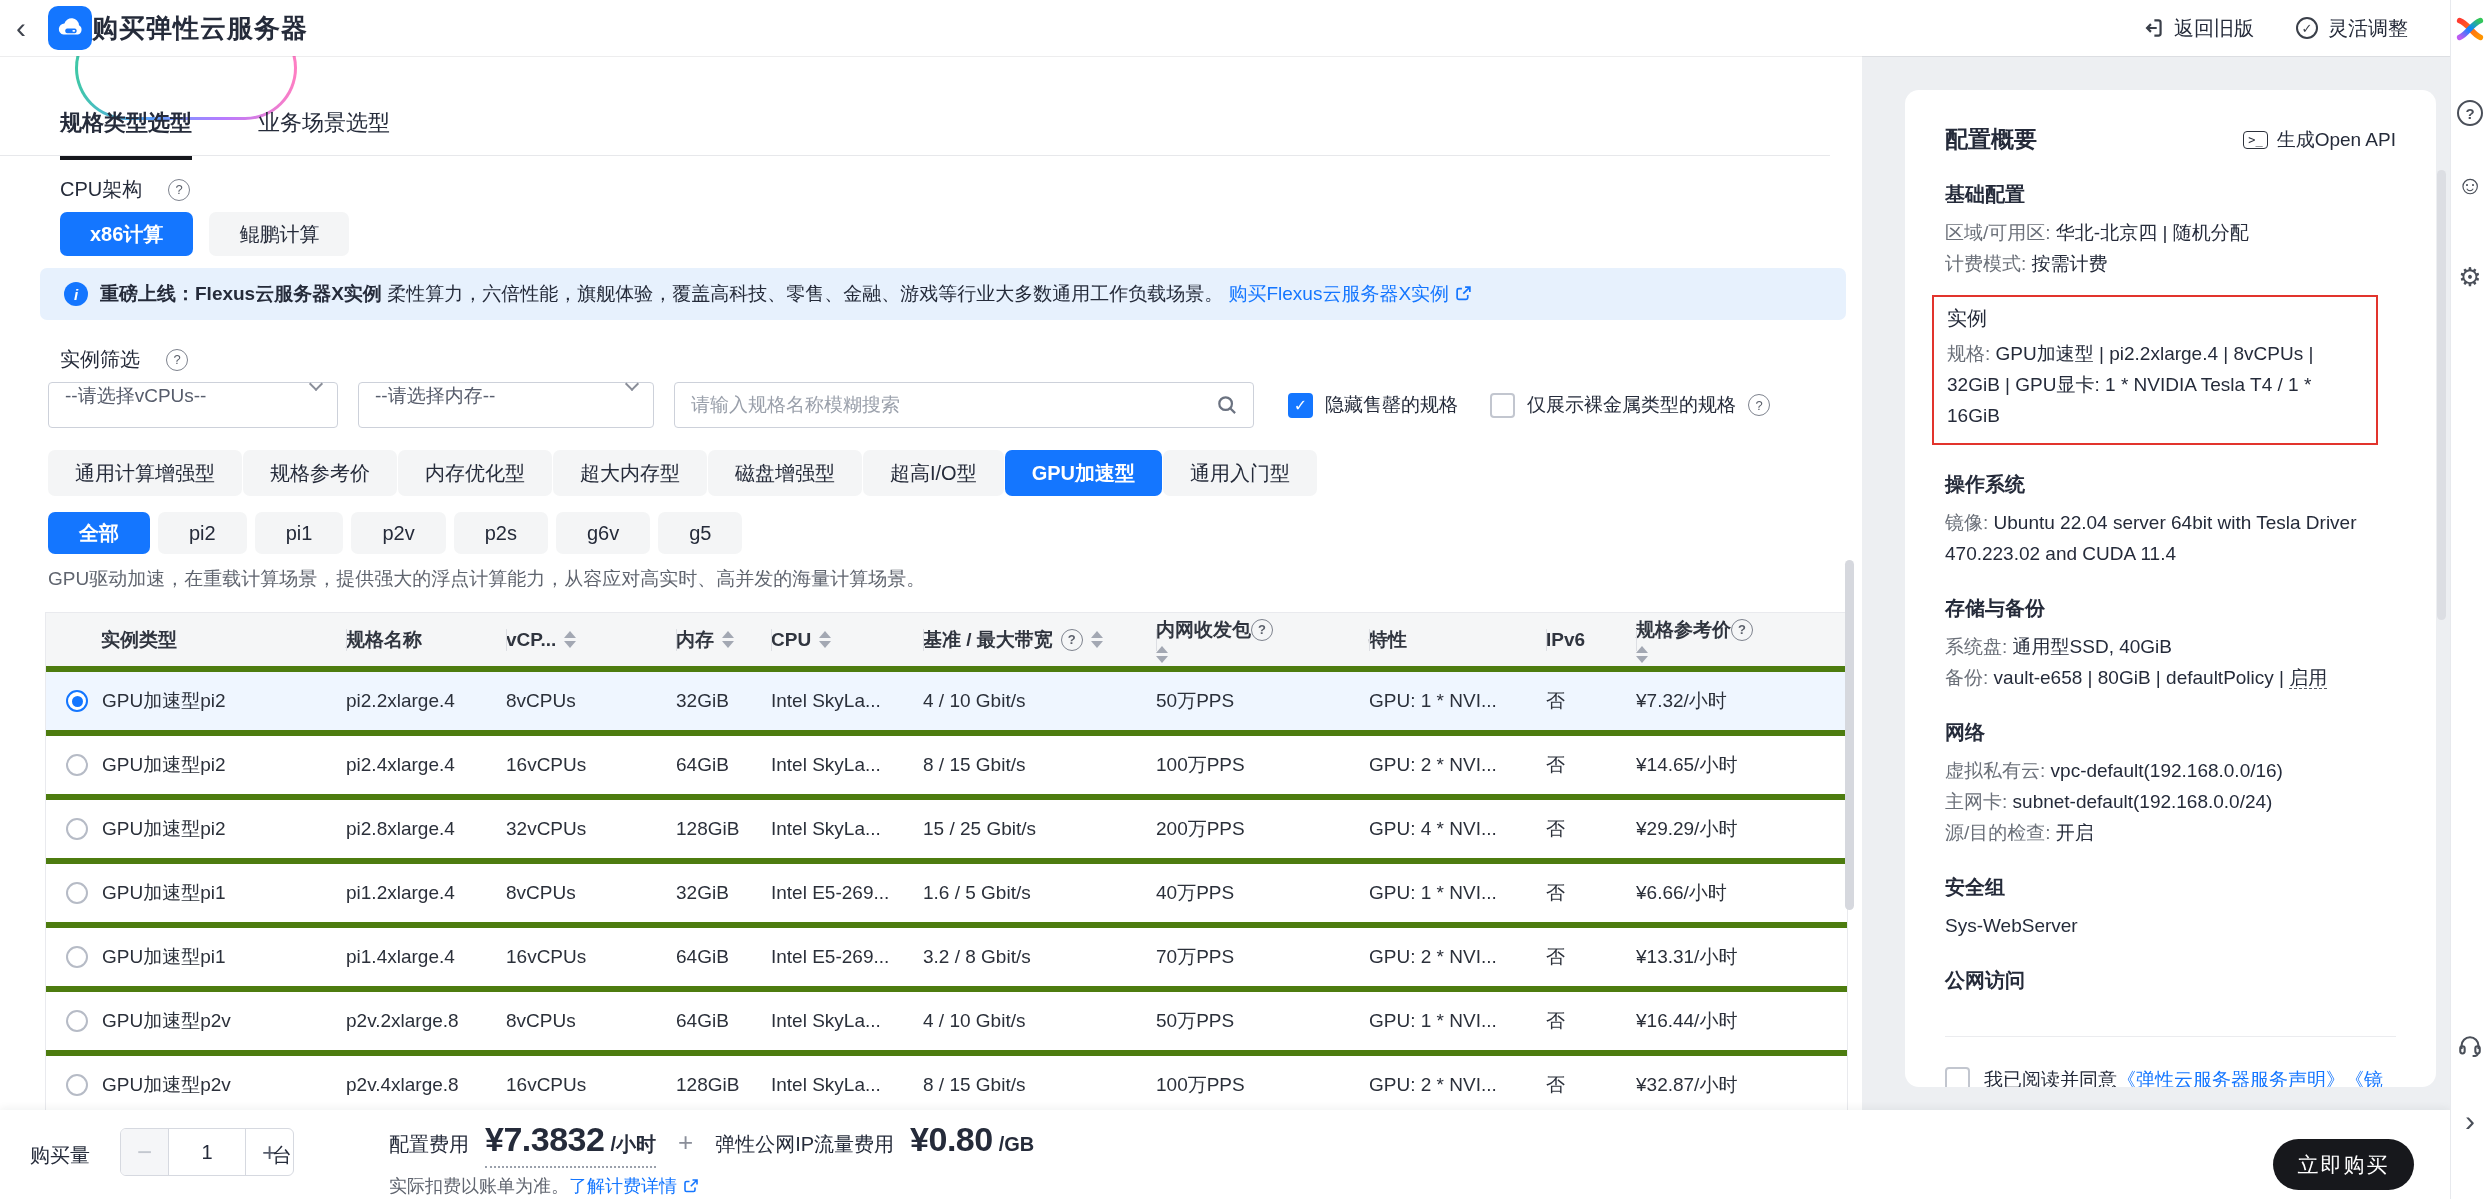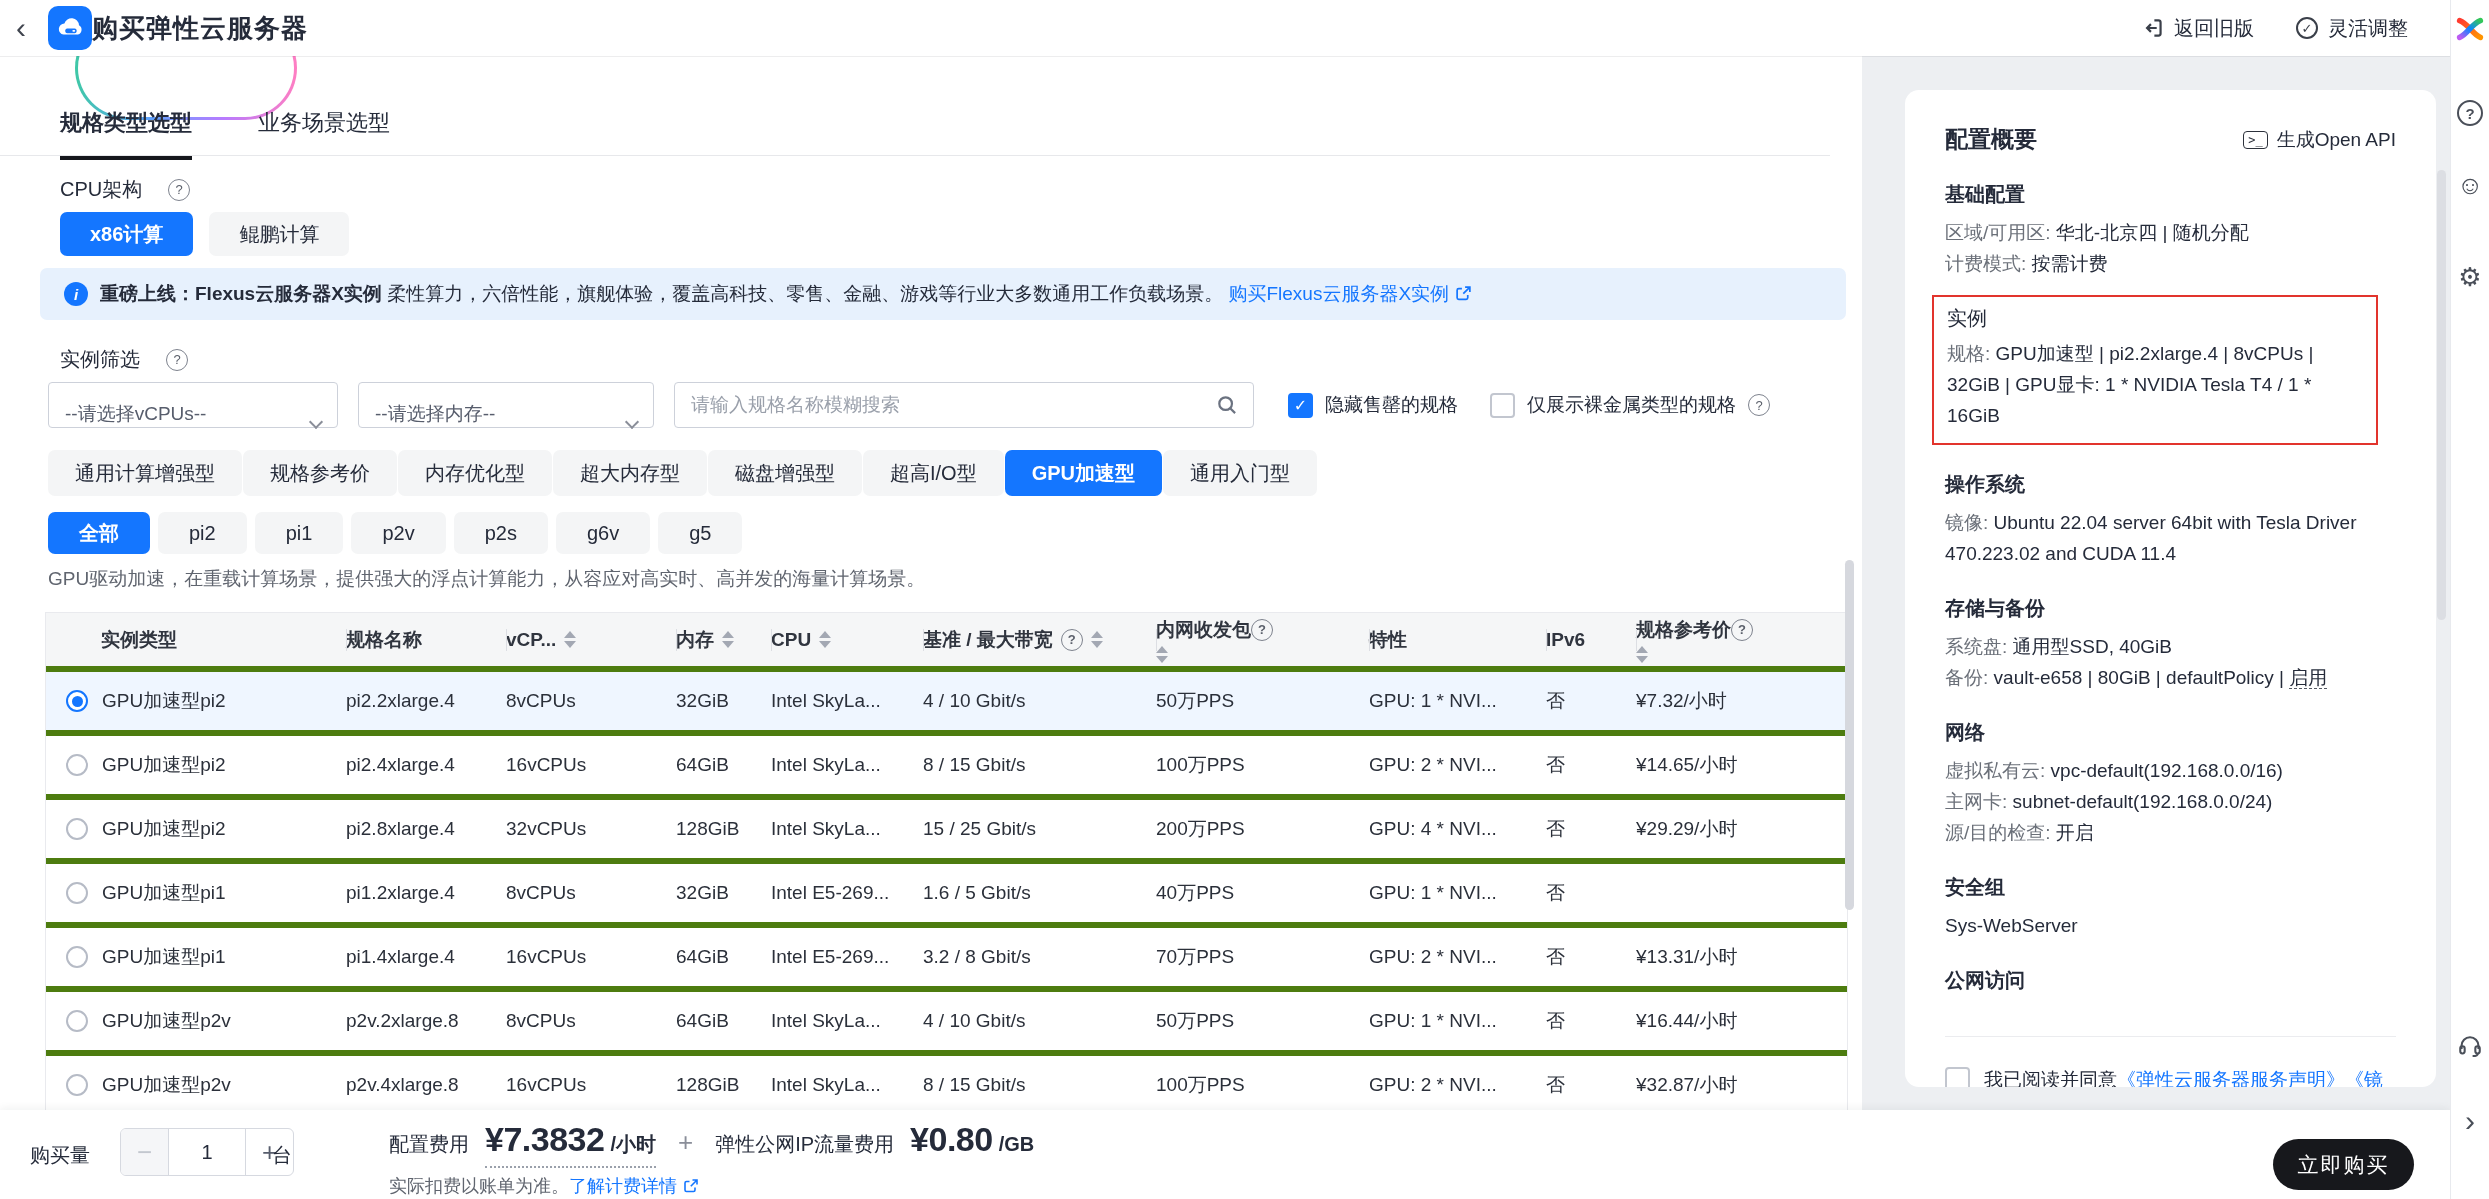--- a/index.html
+++ b/index.html
@@ -42,21 +42,21 @@
   .pillbtn.act{background:#1476ff;color:#fff;font-weight:700}
   .banner{position:absolute;left:40px;top:212px;width:1806px;height:52px;background:#e7f1fd;
           border-radius:7px;display:flex;align-items:center;padding:0 24px;gap:12px}
   .binfo{width:24px;height:24px;border-radius:50%;background:#1476ff;color:#fff;flex:0 0 auto;
          display:flex;align-items:center;justify-content:center;font-size:15px;font-weight:700;font-style:italic}
   .banner b{font-weight:700}
   .lnk{color:#1476ff;cursor:pointer}
   .extic{color:#1476ff;margin-left:6px;display:inline-block;vertical-align:-2px}
   .filtrow{position:absolute;left:48px;top:326px;display:flex;align-items:center;gap:20px}
   .selbox{height:46px;border:1px solid #cdd1da;border-radius:4px;background:#fff;display:flex;
-          align-items:flex-end;justify-content:space-between;padding:0 16px;color:#575d6c;cursor:pointer}
+          align-items:flex-start;justify-content:space-between;padding:0 16px;color:#575d6c;cursor:pointer}
   .caret{width:10px;height:10px;border-right:2px solid #8a8e99;border-bottom:2px solid #8a8e99;
          transform:rotate(45deg);margin-top:-4px}
   .srch{position:relative;width:580px}
   .srch input{width:100%;height:46px;border:1px solid #cdd1da;border-radius:4px;font-size:19px;
               padding:0 54px 0 16px;color:#252b3a;outline:none;font-family:inherit}
   .srch input::placeholder{color:#9aa0ab}
   .srch .mag{position:absolute;right:16px;top:12px;color:#6b7280}
   .cbrow{display:flex;align-items:center;gap:12px;cursor:pointer}
   .cb{width:25px;height:25px;border:2px solid #c2c6cf;border-radius:4px;background:#fff;
       display:flex;align-items:center;justify-content:center;font-size:16px;color:#fff}
@@ -377,20 +377,21 @@
           <span>GPU加速型pi1</span>
         </div>
       <div class="td">pi1.2xlarge.4</div>
       <div class="td">8vCPUs</div>
       <div class="td">32GiB</div>
       <div class="td">Intel E5-269...</div>
       <div class="td">1.6 / 5 Gbit/s</div>
       <div class="td">40万PPS</div>
       <div class="td">GPU: 1 * NVI...</div>
       <div class="td">否</div>
+      <div class="td">¥6.66/小时</div>
     </div>
     <div class="tgrid trow">
       <div class="td c1">
           <span class="radio"></span>
           <span>GPU加速型pi1</span>
         </div>
       <div class="td">pi1.4xlarge.4</div>
       <div class="td">16vCPUs</div>
       <div class="td">64GiB</div>
       <div class="td">Intel E5-269...</div>

